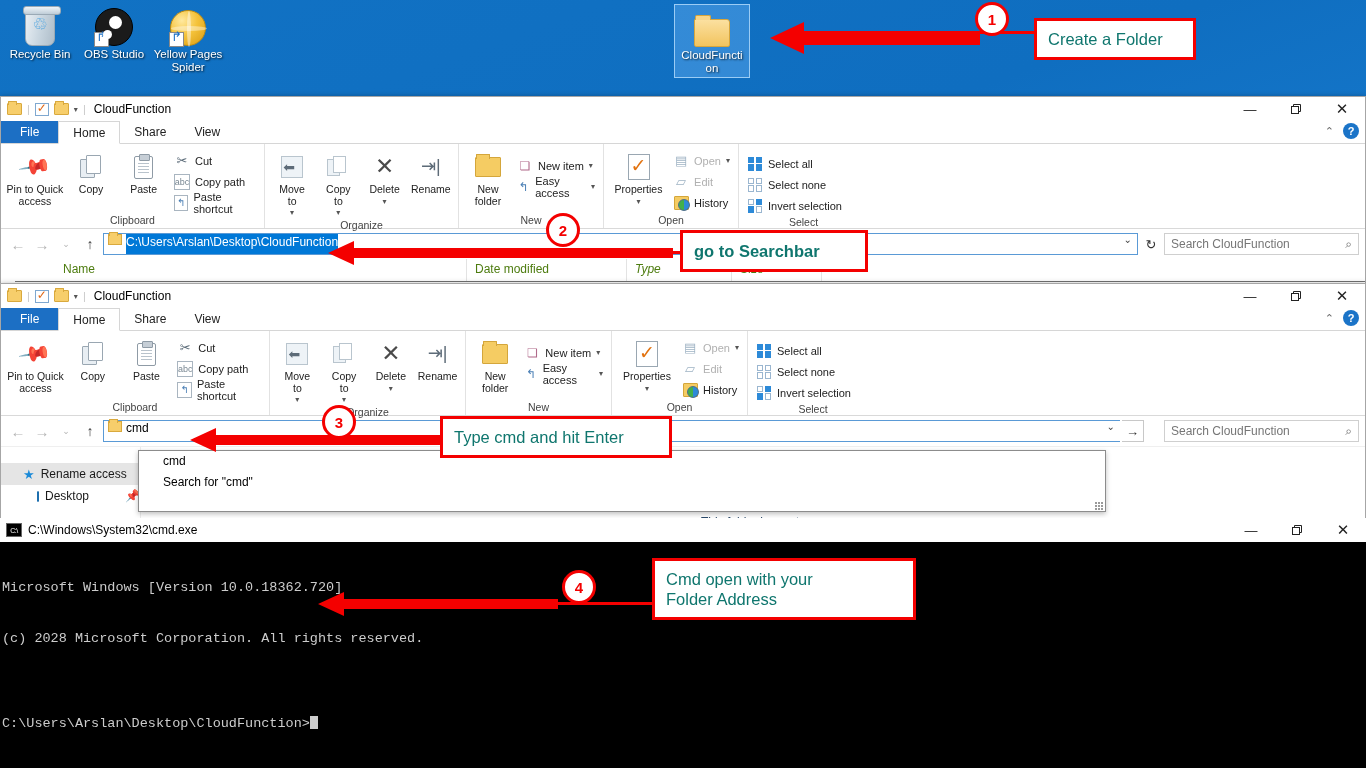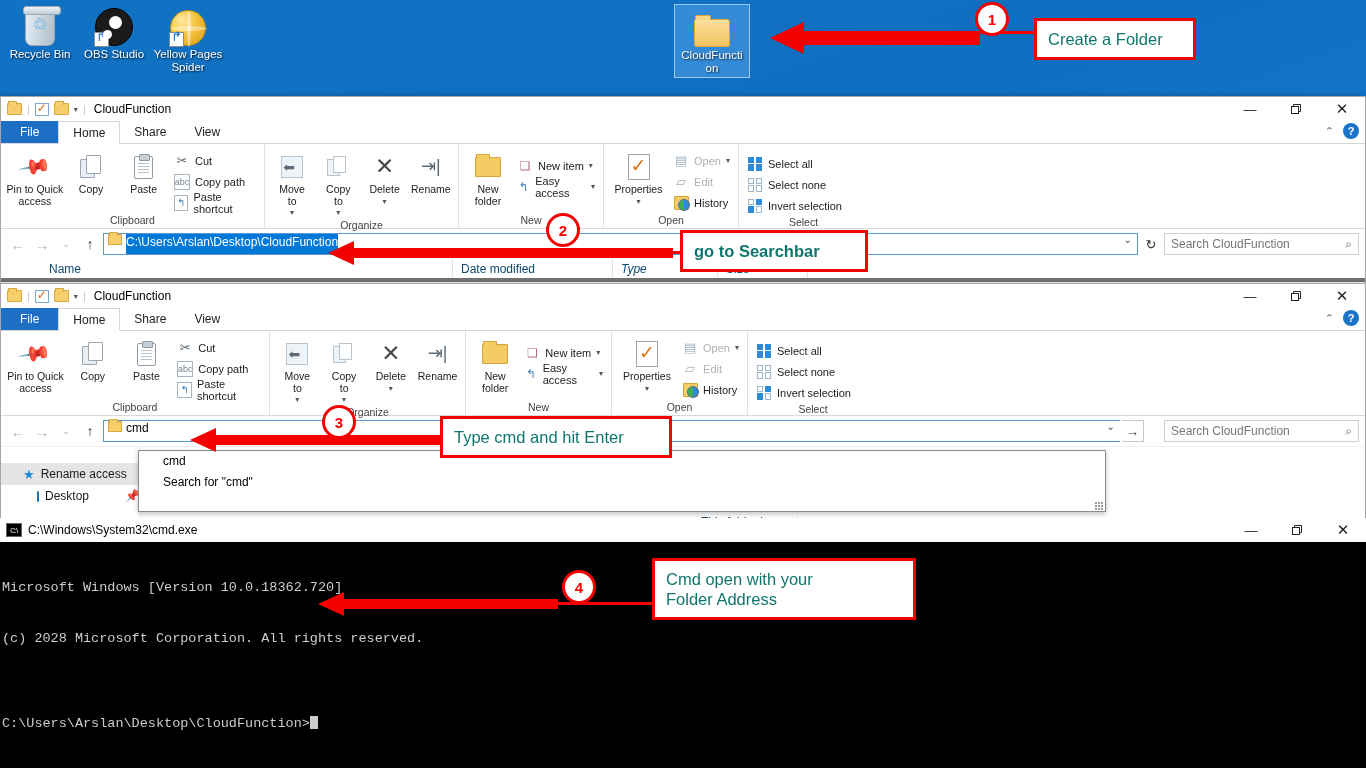--- a/index.html
+++ b/index.html
@@ -156,21 +156,21 @@
   .addr-text.selected { background:#0078d7; color:#fff; padding:1px 0 2px; }
   .addr-caret { position:absolute; right:5px; font-size:10px; color:#444; }
   .refresh-btn { width:22px; text-align:center; font-size:13px; color:#333; }
   .go-btn { width:22px; height:22px; border:1px solid #c8c8c8; border-left:none; display:flex;align-items:center;justify-content:center;font-size:13px;color:#333;background:#fff;}
   .search-box {
     width:195px; height:22px; border:1px solid #cfcfcf; display:flex; align-items:center;
     padding:0 6px; font-size:12px; color:#767676; justify-content:space-between; background:#fff;
   }
 
   
-  .colhdr { height:23px; display:flex; border-bottom:4px solid #737373; background:#fff; font-size:12px; color:#0c4a6e; }
+  .colhdr { height:23px; display:flex; border-bottom:1px solid #737373; background:#fff; font-size:12px; color:#4d7c0f;margin-left:14px; }
   .colhdr .c { border-right:1px solid #e3e3e3; padding:3px 8px; }
 
   
   .navpane { font-size:12px; color:#1a1a1a; }
   .np-item { height:22px; display:flex; align-items:center; gap:6px; padding-left:22px; }
   .np-item.sel { background:#e5e5e5; }
   .np-star { color:#1b8ad8; font-size:13px; }
   .np-desktop { width:14px;height:11px;background:#2d8ad8;border:1px solid #1d6fae;border-radius:1px;}
 
   

